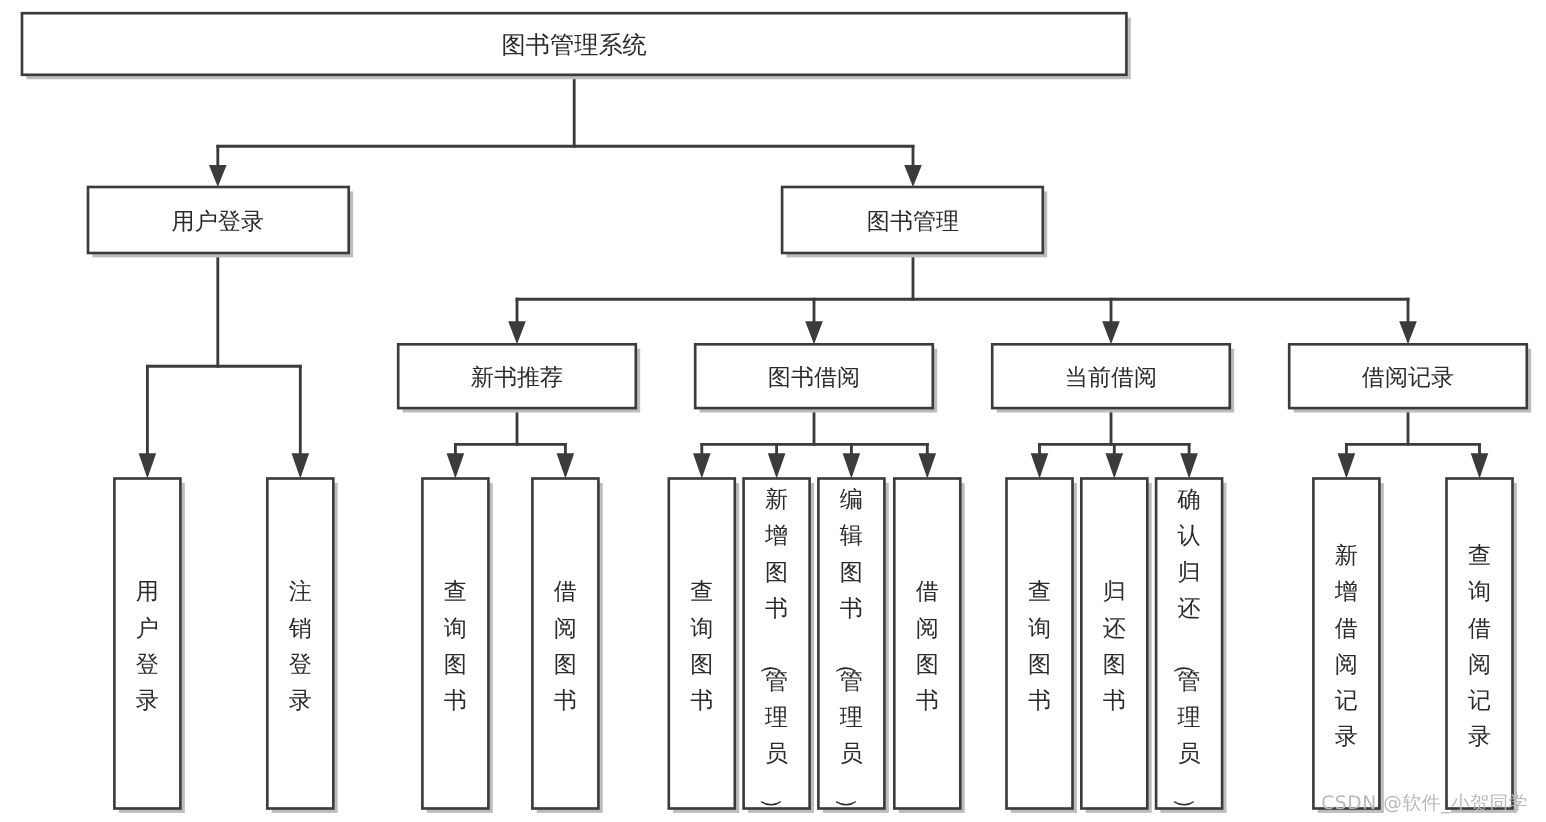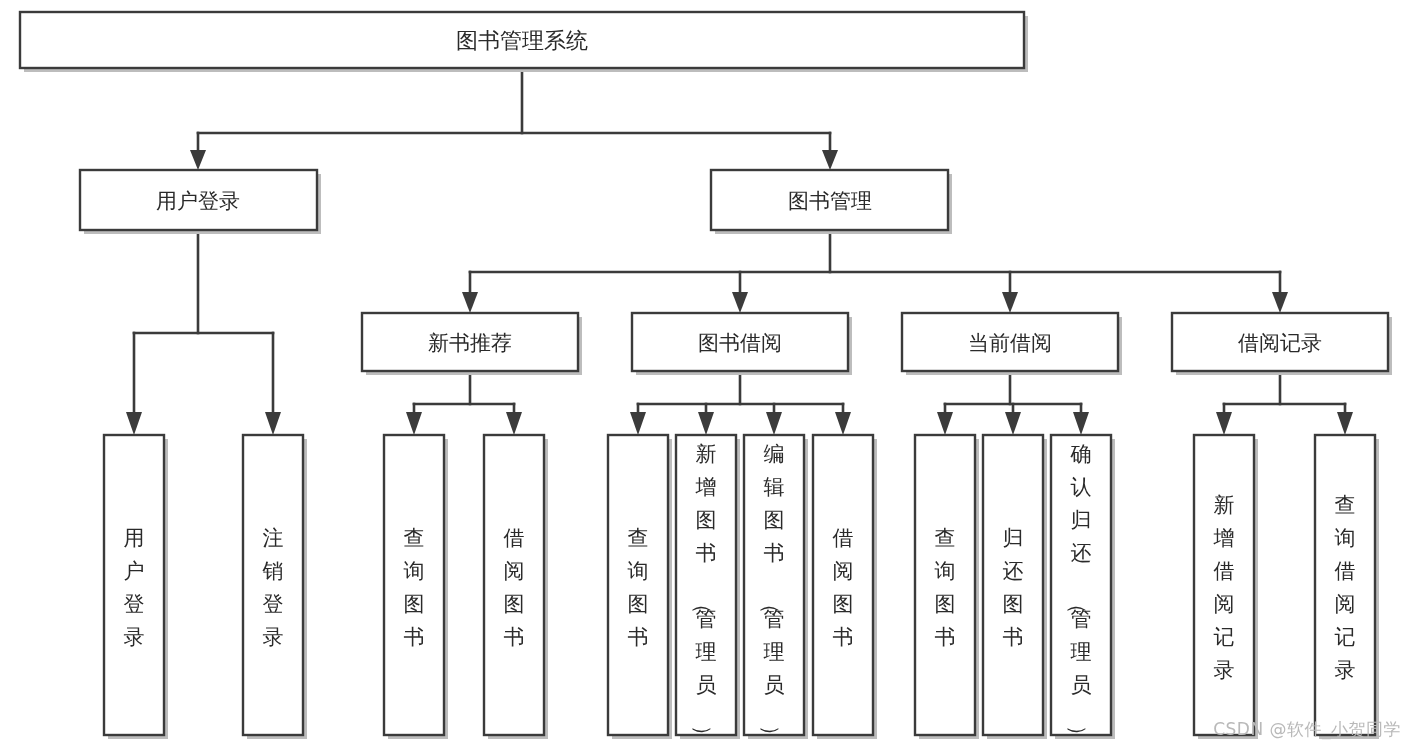--- a/index.html
+++ b/index.html
@@ -42,21 +42,21 @@
     dominant-baseline:middle;
   }
   .leaf-label{
     font-family:"DejaVu Sans","Liberation Sans",sans-serif;
     font-size:21px;
     fill:#2a2a2a;
     text-anchor:middle;
   }
   .watermark{
     position:absolute;
-    right:4px;
+    right:16px;
     bottom:6px;
     font-family:"DejaVu Sans","Liberation Sans",sans-serif;
     font-size:17px;
     color:#b9b9b9;
     letter-spacing:0.5px;
     white-space:nowrap;
     pointer-events:none;
   }
 </style>
 </head>

